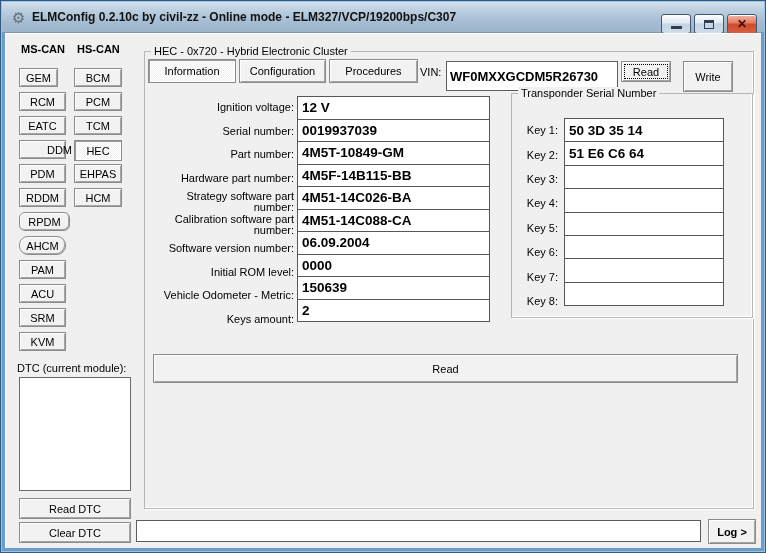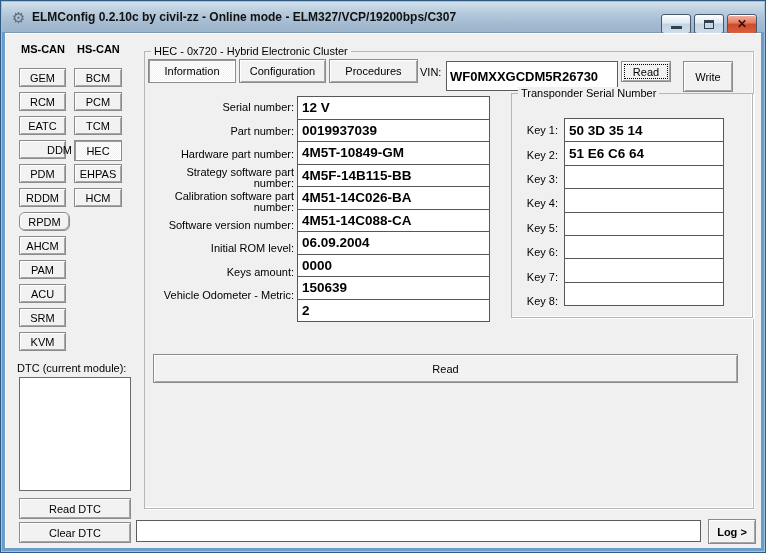--- a/index.html
+++ b/index.html
@@ -129,28 +129,28 @@
     <div class="capbtn close" style="right:7px;">
       <span>✕</span>
     </div>
   </div>
 
   <div class="client"></div>
 
   <div class="abs lbl bold-lbl" style="left:20px; top:42px;">MS-CAN</div>
   <div class="abs lbl bold-lbl" style="left:76px; top:42px;">HS-CAN</div>
 
-  <div class="btn" style="left:18px; top:67px;  width:47px; height:19px;">GEM</div>
+  <div class="btn" style="left:18px; top:67px;  width:39px; height:19px;">GEM</div>
   <div class="btn" style="left:18px; top:91px;  width:47px; height:19px;">RCM</div>
   <div class="btn" style="left:18px; top:115px; width:47px; height:19px;">EATC</div>
   <div class="btn" style="left:18px; top:139px; width:47px; height:19px;padding-left:34px;">DDM</div>
   <div class="btn" style="left:18px; top:163px; width:47px; height:19px;">PDM</div>
   <div class="btn" style="left:18px; top:187px; width:47px; height:19px;">RDDM</div>
   <div class="btn" style="left:18px; top:211px; width:51px; height:19px;border-radius:6px;">RPDM</div>
-  <div class="btn" style="left:18px; top:235px; width:47px; height:19px;">AHCM</div>
+  <div class="btn" style="left:18px; top:235px; width:47px; height:19px;border-radius:9px;">AHCM</div>
   <div class="btn" style="left:18px; top:259px; width:47px; height:19px;">PAM</div>
   <div class="btn" style="left:18px; top:283px; width:47px; height:19px;">ACU</div>
   <div class="btn" style="left:18px; top:307px; width:47px; height:19px;">SRM</div>
   <div class="btn" style="left:18px; top:331px; width:47px; height:19px;">KVM</div>
 
   <div class="btn" style="left:73px; top:67px;  width:48px; height:19px;">BCM</div>
   <div class="btn" style="left:73px; top:91px;  width:48px; height:19px;">PCM</div>
   <div class="btn" style="left:73px; top:115px; width:48px; height:19px;">TCM</div>
   <div class="btn pressed" style="left:73px; top:139px; width:48px; height:21px;">HEC</div>
   <div class="btn" style="left:73px; top:163px; width:48px; height:19px;">EHPAS</div>
@@ -167,29 +167,30 @@
   <div class="btn pressed" style="left:147px; top:58px; width:88px; height:24px;">Information</div>
   <div class="btn" style="left:238px; top:58px; width:87px; height:24px;">Configuration</div>
   <div class="btn" style="left:328px; top:58px; width:89px; height:24px;">Procedures</div>
 
   <div class="abs lbl" style="left:419px; top:65px;">VIN:</div>
   <input class="text-input val" style="left: 445px; top: 60px; width: 172px; height: 30px; font-size: 13px;" value="WF0MXXGCDM5R26730">
   <div class="btn focused" style="left:620px; top:60px; width:50px; height:21px;">Read</div>
   <div class="btn" style="left:682px; top:60px; width:50px; height:31px;">Write</div>
 
   <div class="info-labels">
+    <div class="row">Ignition voltage:</div>
     <div class="row">Serial number:</div>
     <div class="row">Part number:</div>
     <div class="row">Hardware part number:</div>
     <div class="row" style="white-space:normal;">Strategy software part number:</div>
     <div class="row" style="white-space:normal;">Calibration software part number:</div>
     <div class="row">Software version number:</div>
     <div class="row">Initial ROM level:</div>
+    <div class="row">Vehicle Odometer - Metric:</div>
     <div class="row">Keys amount:</div>
-    <div class="row">Vehicle Odometer - Metric:</div>
   </div>
 
   <div class="info-values">
     <div class="cell val">12 V</div>
     <div class="cell val">0019937039</div>
     <div class="cell val">4M5T-10849-GM</div>
     <div class="cell val">4M5F-14B115-BB</div>
     <div class="cell val">4M51-14C026-BA</div>
     <div class="cell val">4M51-14C088-CA</div>
     <div class="cell val">06.09.2004</div>

